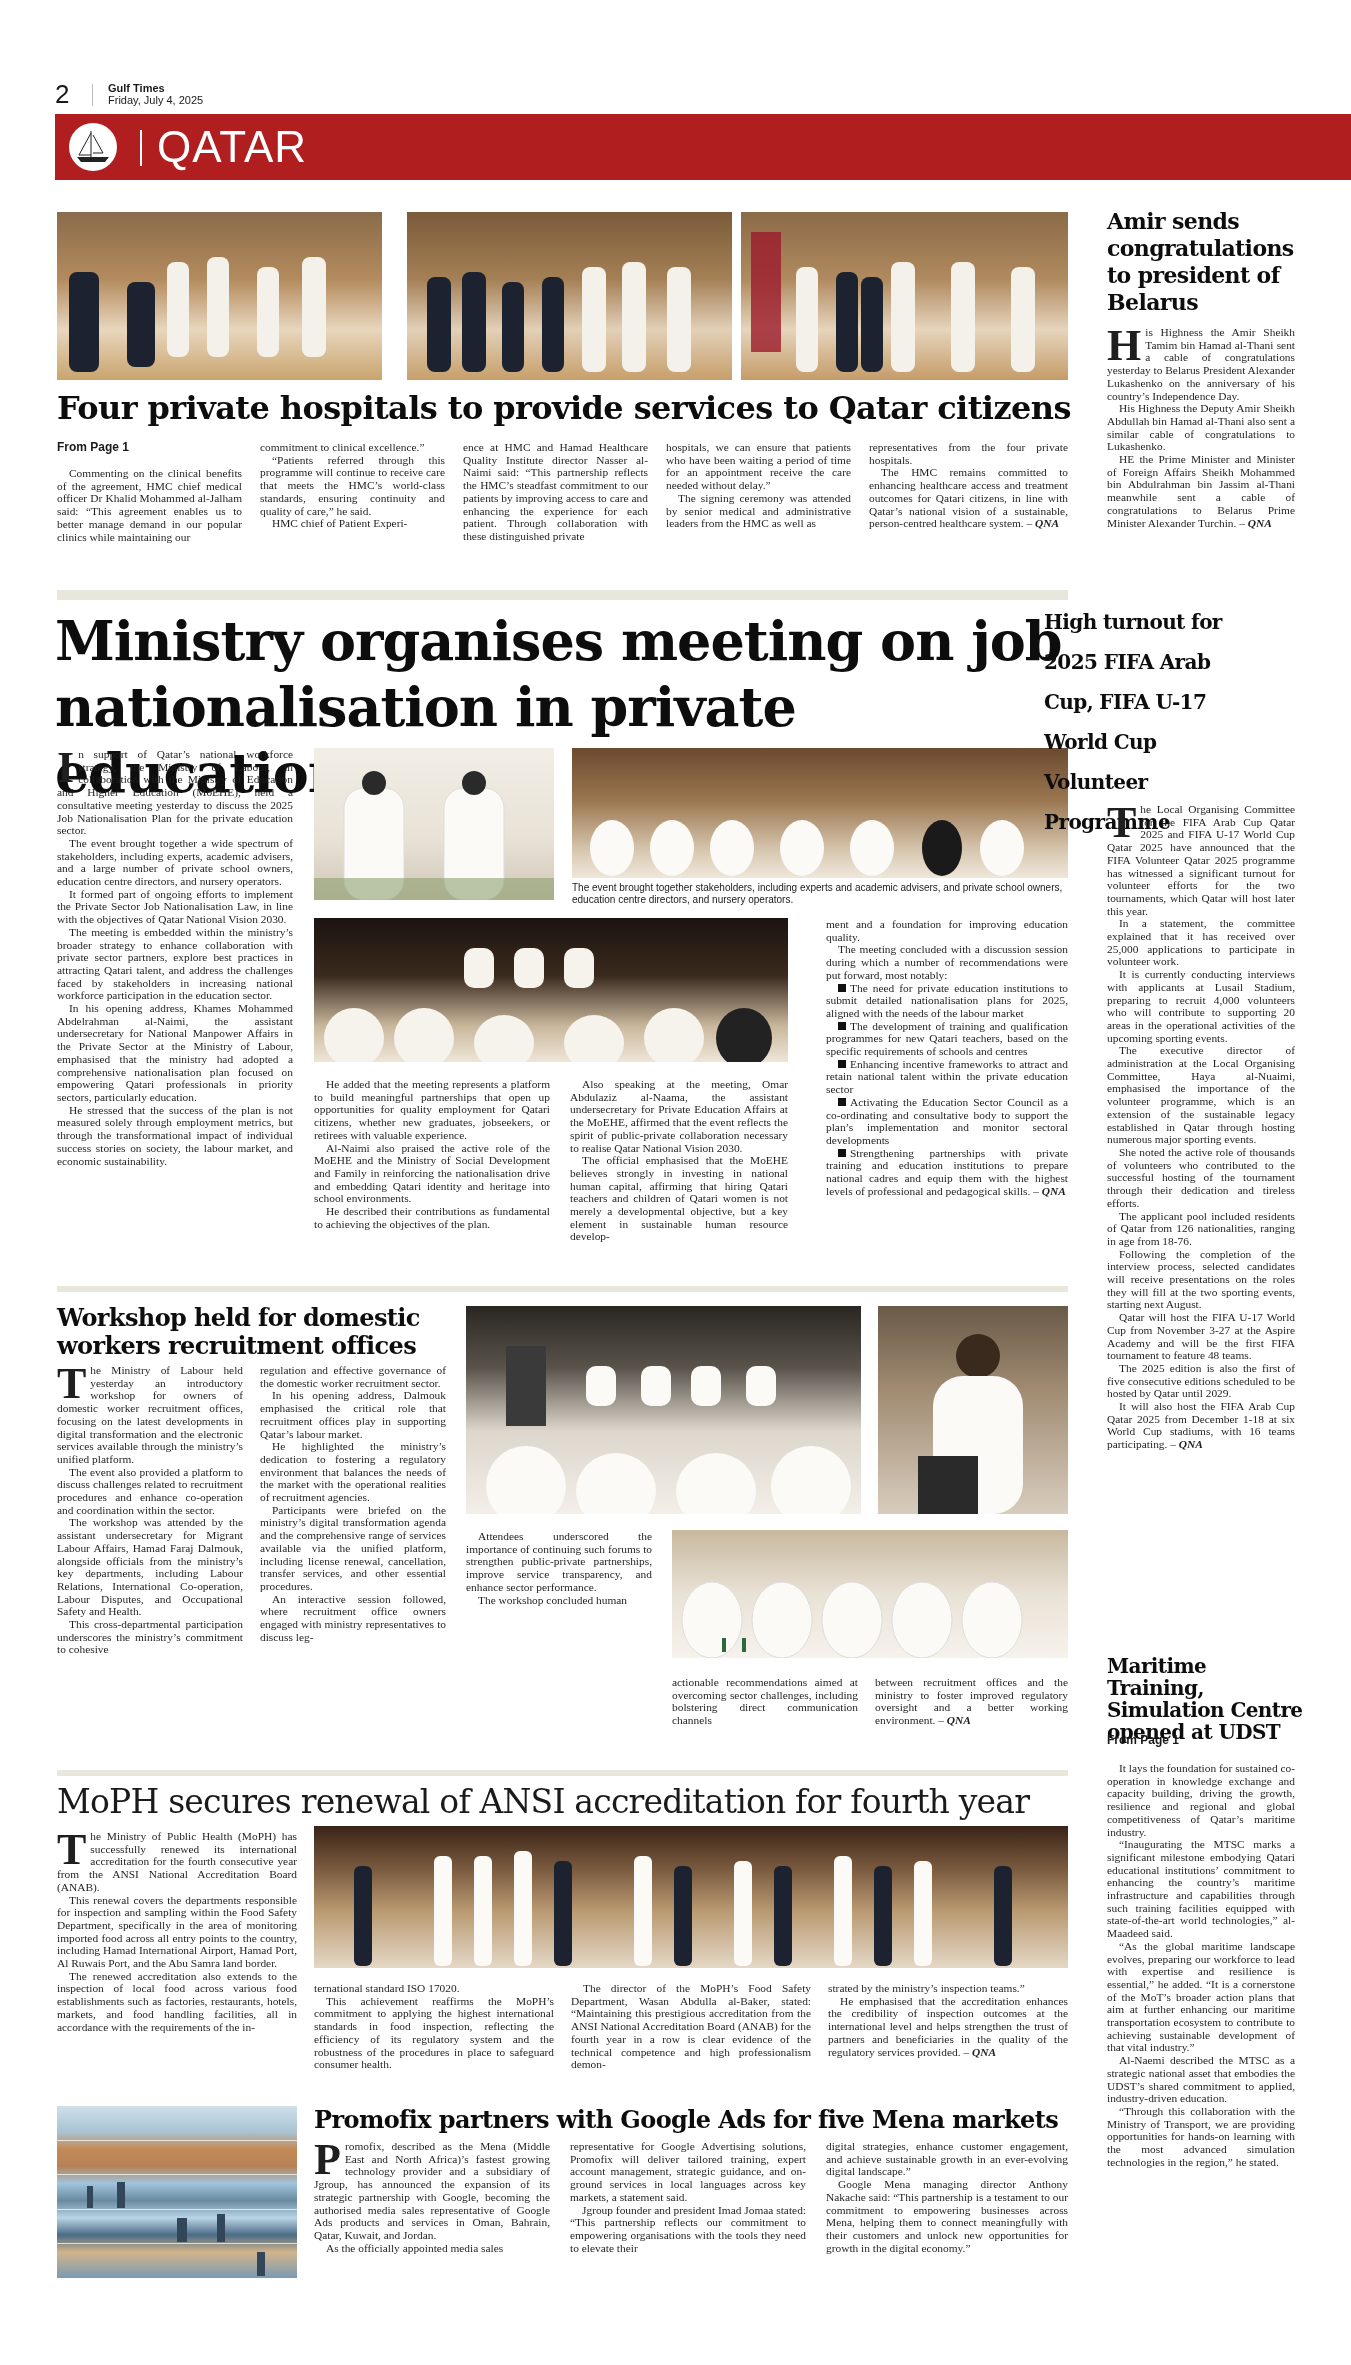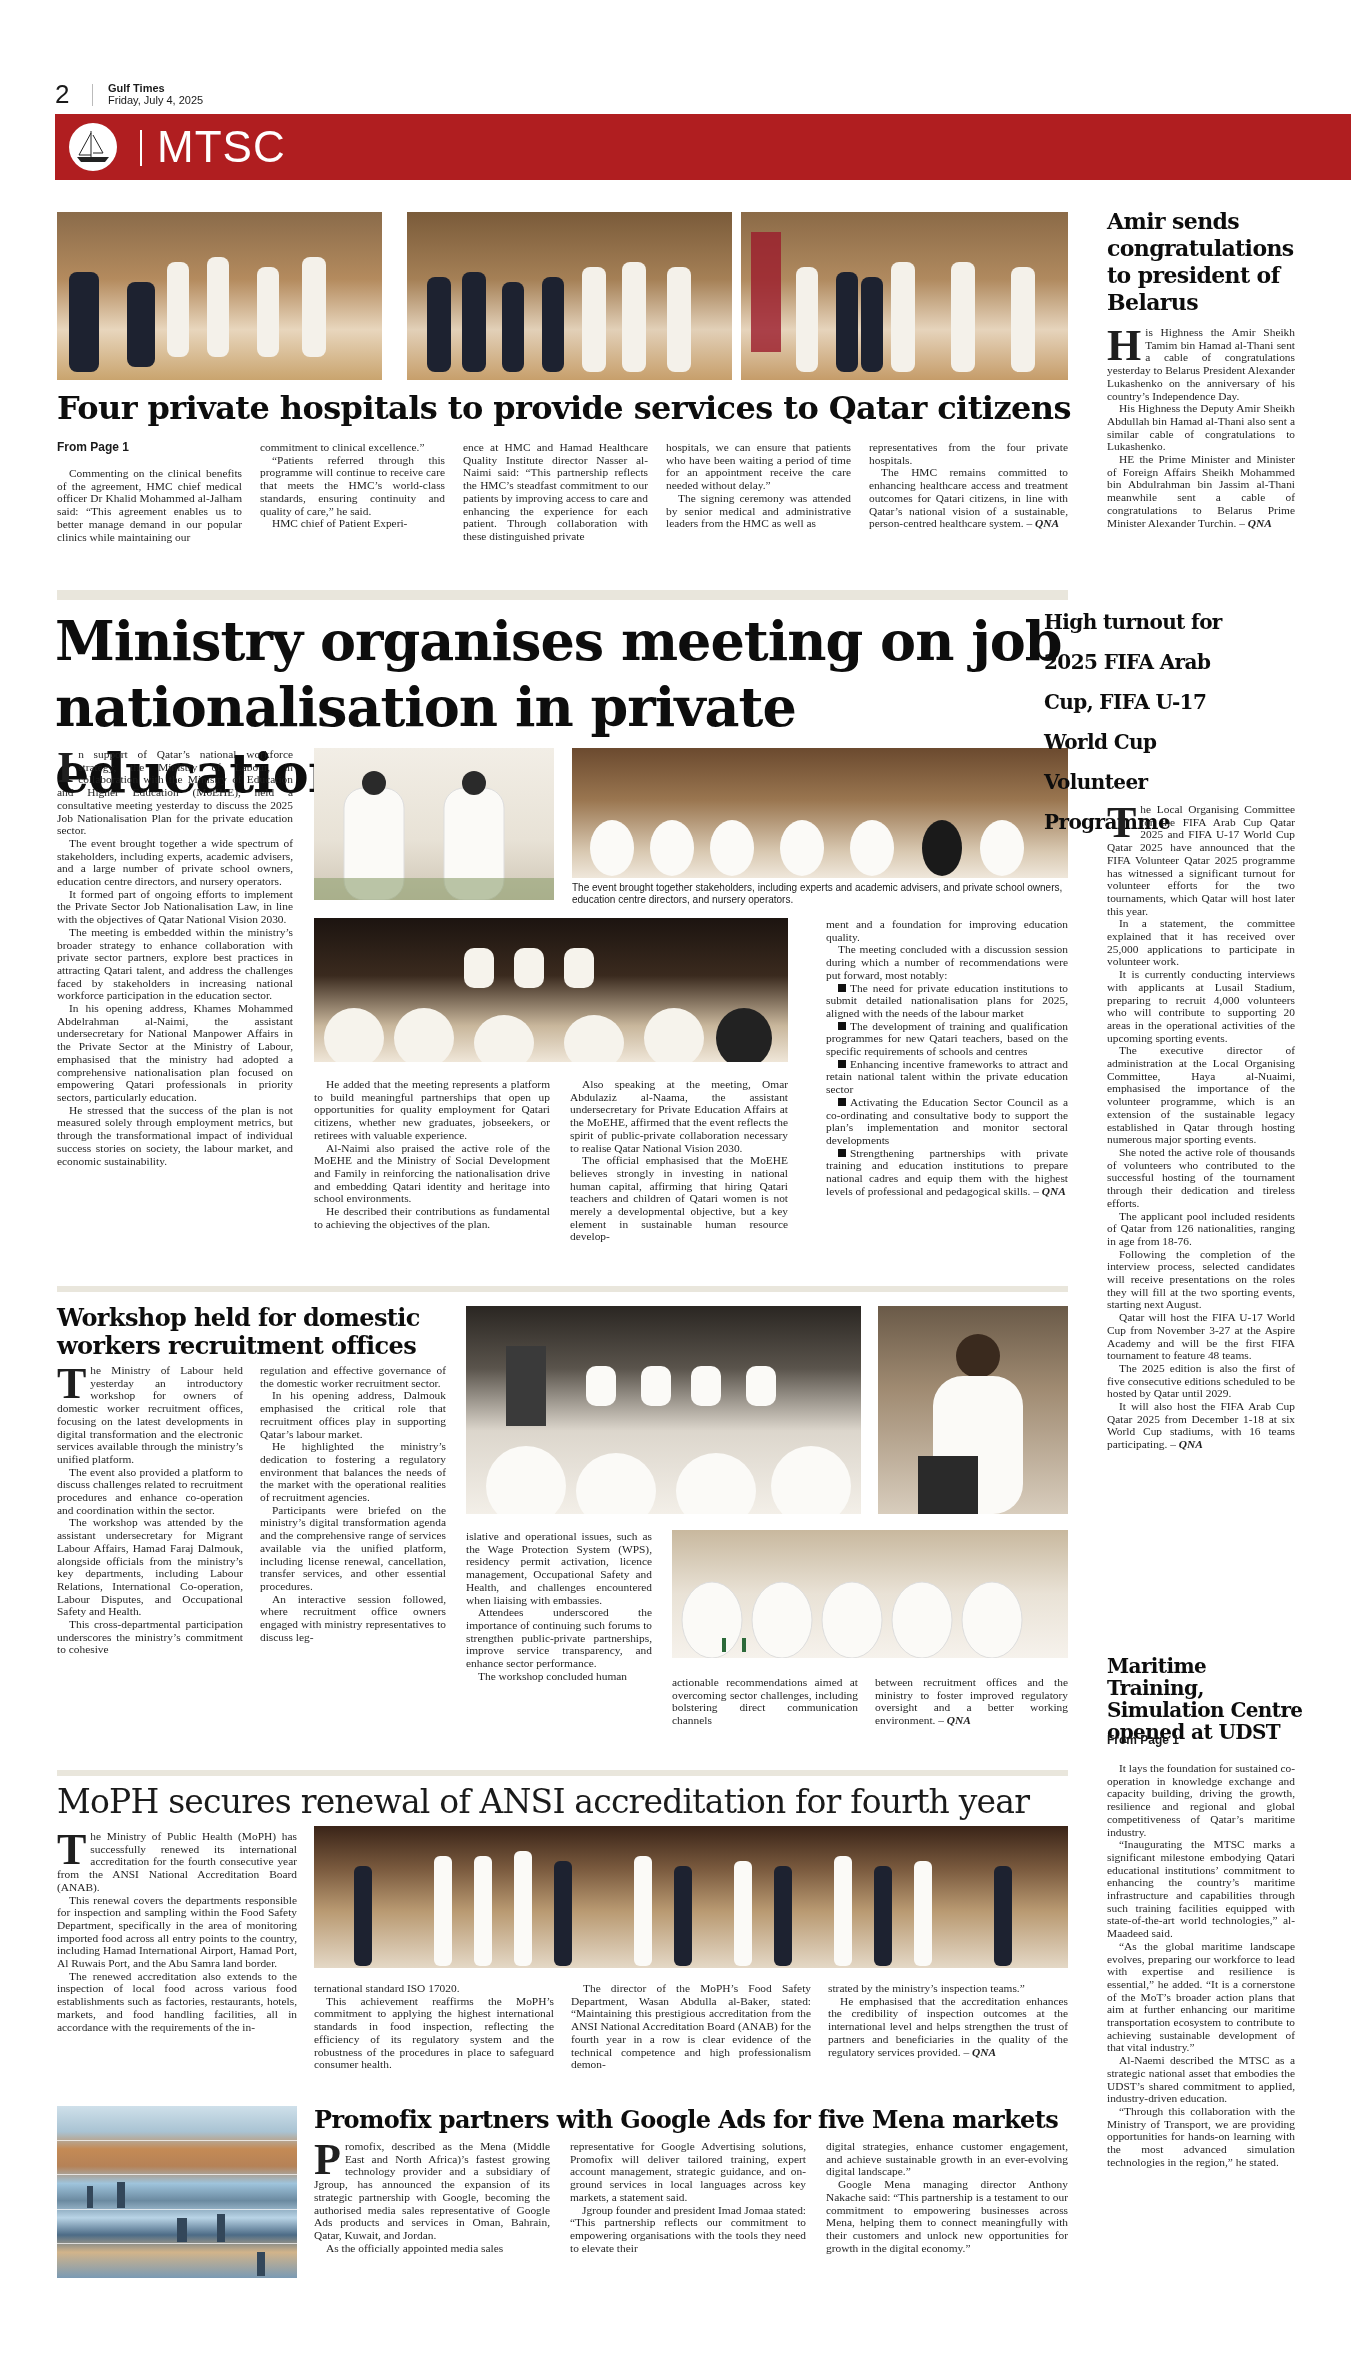--- a/index.html
+++ b/index.html
@@ -29,21 +29,21 @@
   <span class="abs" style="left:53px;top:14px;font-family:'Liberation Sans',sans-serif;font-size:11px">Friday, July 4, 2025</span>
 </div>
 <div class="abs" style="left:55px;top:114px;width:1296px;height:66px;background:#b01e20">
   <div class="abs" style="left:14px;top:9px;width:48px;height:48px;border-radius:50%;background:#fff">
     <svg width="48" height="48" viewBox="0 0 48 48">
         <path d="M22 8 L22 34 M22 10 L10 32 L22 32 M24 12 L34 30 L24 30" stroke="#222" stroke-width="1" fill="none"></path>
         <path d="M8 34 L40 34 L36 39 L12 39 Z" fill="#222"></path>
       </svg>
   </div>
   <span class="abs" style="left:85px;top:16px;width:2px;height:36px;background:#fff"></span>
-  <span class="abs" style="left:102px;top:8px;color:#fff;font-family:'Liberation Sans',sans-serif;font-size:44px;line-height:50px;font-weight:300;letter-spacing:1px">MTSC</span>
+  <span class="abs" style="left:102px;top:8px;color:#fff;font-family:'Liberation Sans',sans-serif;font-size:44px;line-height:50px;font-weight:300;letter-spacing:1px">QATAR</span>
 </div>
 
 <div class="photo" style="left:57px;top:212px;width:325px;height:168px;background:linear-gradient(180deg,#8a6b4a 0%,#b48b5e 40%,#e8d6bd 70%,#c9a46e 100%)">
   <svg width="325" height="168">
       <g fill="#f4f1ea">
         <rect x="110" y="50" width="22" height="95" rx="8"></rect>
         <rect x="150" y="45" width="22" height="100" rx="8"></rect>
         <rect x="200" y="55" width="22" height="90" rx="8"></rect>
         <rect x="245" y="45" width="24" height="100" rx="8"></rect>
       </g>
@@ -242,21 +242,20 @@
     </svg>
 </div>
 <div class="photo" style="left:878px;top:1306px;width:190px;height:208px;background:linear-gradient(180deg,#6a5a48 0%,#a08b72 40%,#d8cdbd 100%)">
   <svg width="190" height="208">
       <circle cx="100" cy="50" r="22" fill="#3a2a1e"></circle>
       <rect x="55" y="70" width="90" height="138" rx="30" fill="#fbfaf7"></rect>
       <rect x="40" y="150" width="60" height="58" fill="#2a2a2a"></rect>
     </svg>
 </div>
 <div class="col body-text" style="left:466px;top:1530px;width:186px">
-  <p class="noind">islative and operational issues, such as the Wage Protection System (WPS), residency permit activation, licence management, Occupational Safety and Health, and challenges encountered when liaising with embassies.</p>
   <p>Attendees underscored the importance of continuing such forums to strengthen public-private partnerships, improve service transparency, and enhance sector performance.</p>
   <p>The workshop concluded human</p>
 </div>
 <div class="photo" style="left:672px;top:1530px;width:396px;height:128px;background:linear-gradient(180deg,#c8b89e 0%,#e9e2d6 50%,#f6f2ec 100%)">
   <svg width="396" height="128">
       <g fill="#fbfaf7" stroke="#ddd">
         <ellipse cx="40" cy="90" rx="30" ry="38"></ellipse>
         <ellipse cx="110" cy="90" rx="30" ry="38"></ellipse>
         <ellipse cx="180" cy="90" rx="30" ry="38"></ellipse>
         <ellipse cx="250" cy="90" rx="30" ry="38"></ellipse>

